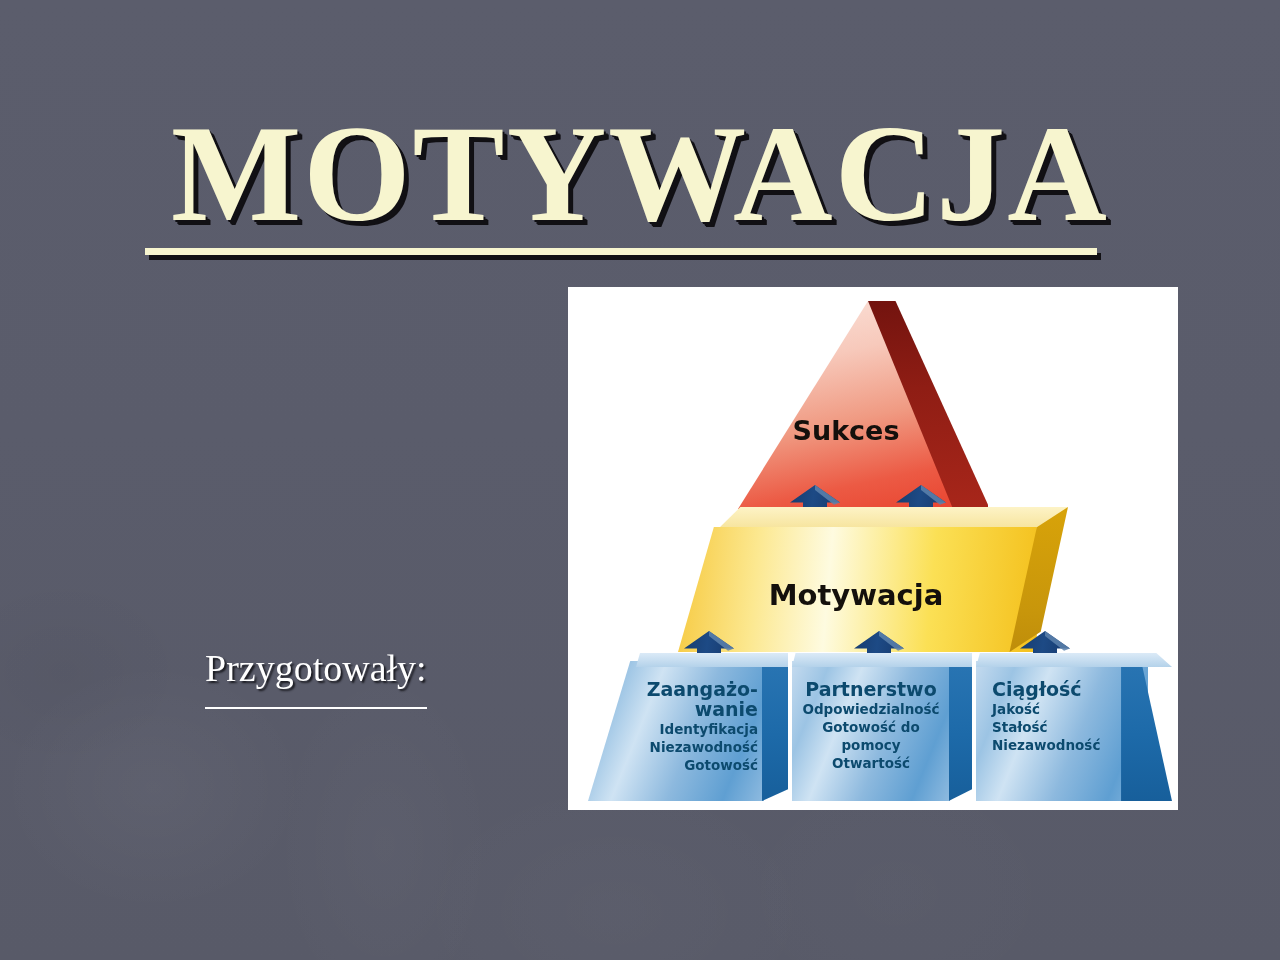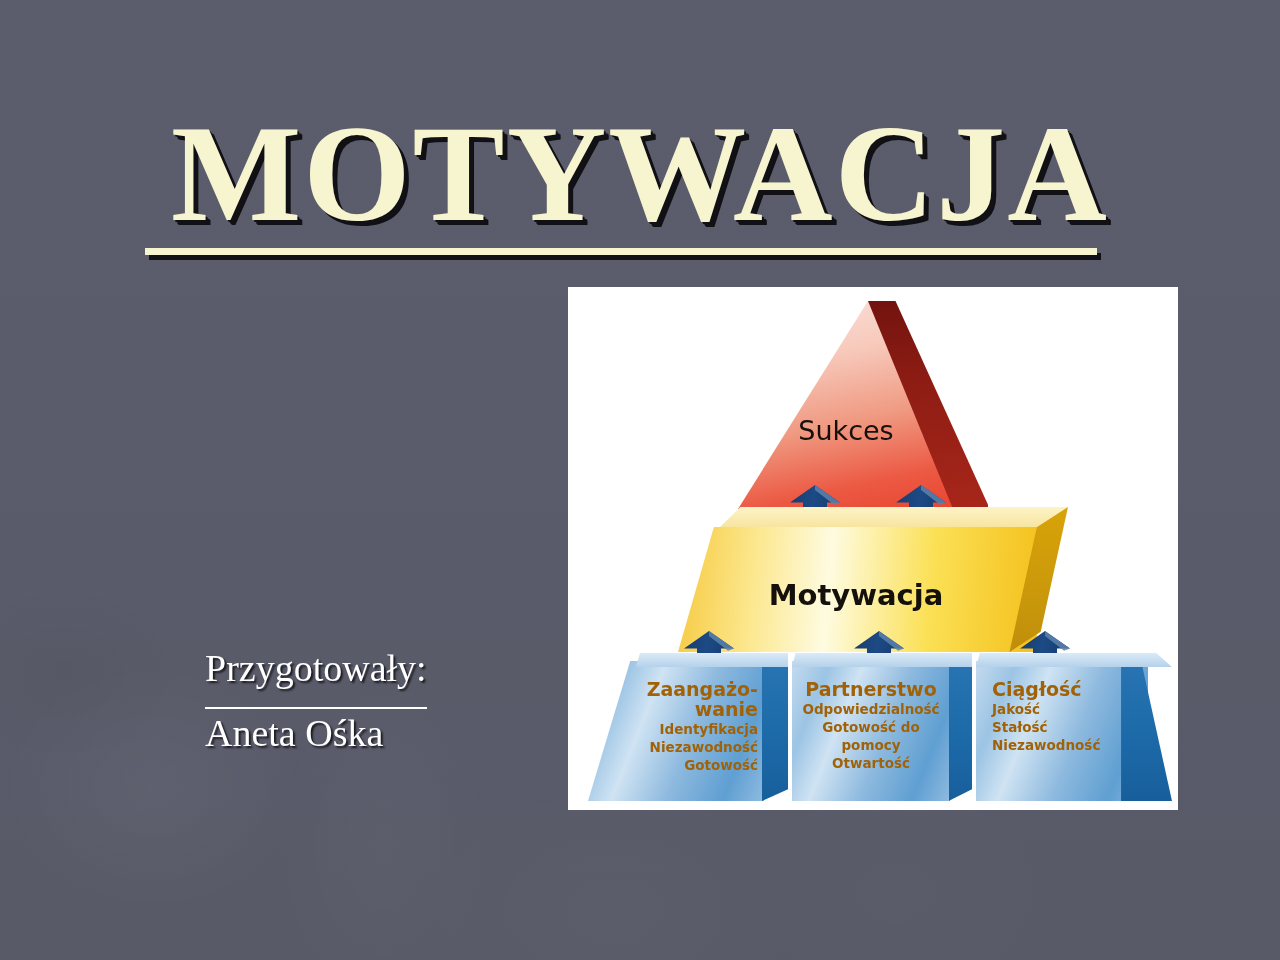--- a/index.html
+++ b/index.html
@@ -103,21 +103,21 @@
     position:absolute;
     left:0; top:0; width:100%; height:100%;
     background:linear-gradient(175deg,#6f120e 0%,#8f1d14 45%,#a8261a 100%);
     clip-path:polygon(52% 0%, 63% 0%, 100% 98%, 100% 100%, 86% 100%);
   }
   .sukces .sukces-label {
     position:absolute;
     left:0; right:34px; top:114px;
     text-align:center;
     font-family:"DejaVu Sans", sans-serif;
-    font-weight:400;
+    font-weight:700;
     font-size:27px;
     color:#14100c;
   }
 
   
   .arrow {
     position:absolute;
     width:50px; height:38px;
   }
   .arrow .body {
@@ -194,21 +194,21 @@
   }
   .blk-side {
     position:absolute;
     right:0; top:0; width:13%; height:148px;
     background:linear-gradient(180deg,#2a76b4 0%,#1d6aa9 55%,#175f9b 100%);
   }
   .blk-text {
     position:absolute;
     left:6px; right:18px; top:26px;
     font-family:"DejaVu Sans", sans-serif;
-    color:#a16207;
+    color:#0c4a6e;
   }
   .blk-title {
     font-weight:700;
     font-size:19px;
     line-height:1.06;
     margin-bottom:2px;
   }
   .blk-item {
     font-weight:700;
     font-size:13.5px;
@@ -243,21 +243,20 @@
 
 <div class="title-wrap">
   <span class="title">MOTYWACJA</span>
 </div>
 <div class="title-underline"></div>
 
 <div class="authors">
   <span class="line">
     <span class="lead">Przygotowały:</span>
   </span>
-  <span class="line">Aneta Ośka</span>
 </div>
 
 <div class="panel">
   <div class="diagram">
 
     <div class="sukces">
       <div class="tri-face"></div>
       <div class="tri-side"></div>
       <div class="sukces-label">Sukces</div>
     </div>

